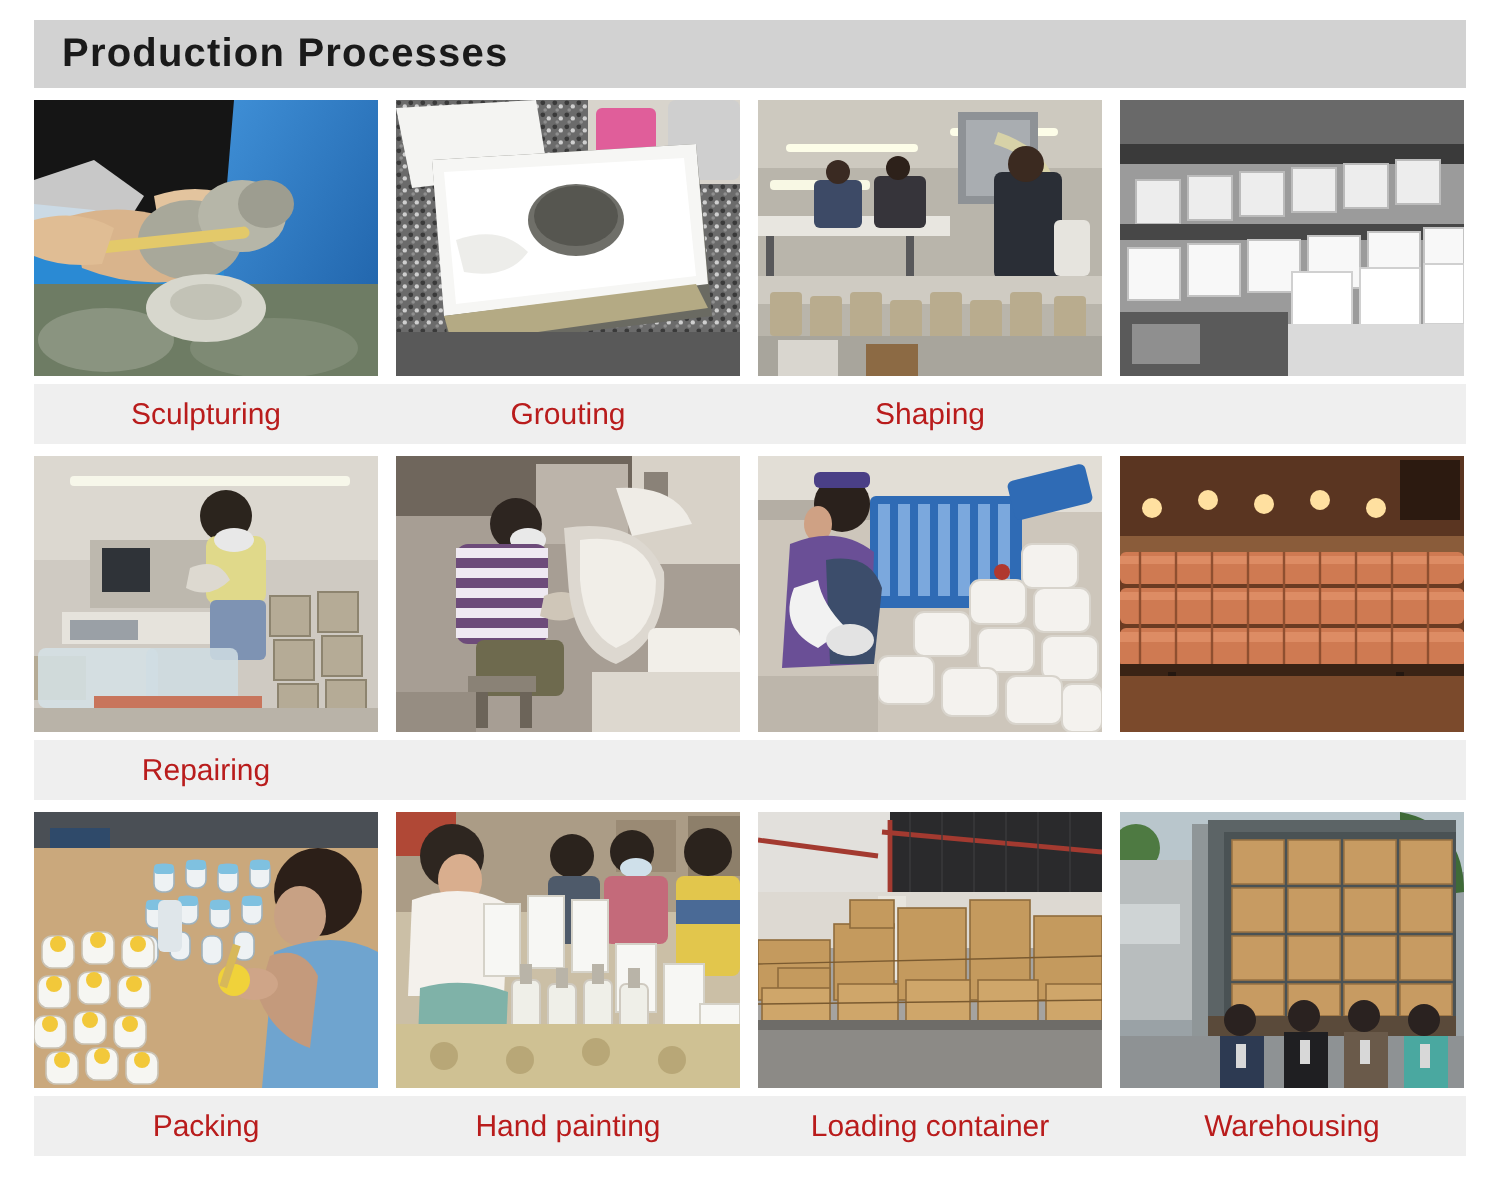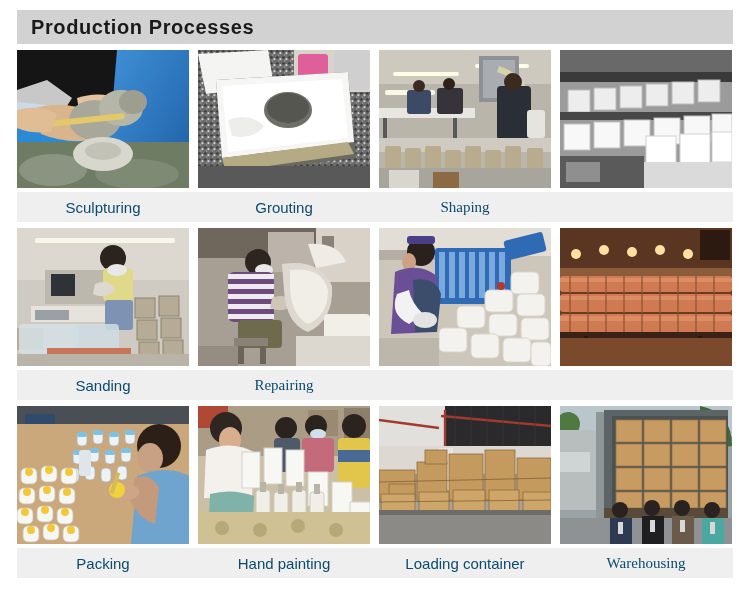--- a/index.html
+++ b/index.html
@@ -69,25 +69,25 @@
     display: flex;
     margin-bottom: 6px;
   }
   .caption-cell {
     width: 172px;
     margin-right: 9px;
     display: flex;
     align-items: center;
     justify-content: center;
     font-size: 15px;
-    color: #0c4a6e;
+    color: #b91c1c;
     white-space: nowrap;
     line-height: 1;
   }
-  .caption-cell:last-child { margin-right: 0; font-family: Liberation Serif, serif; }
+  .caption-cell:last-child { margin-right: 0; }
 
   .grayscale { filter: grayscale(1) contrast(1.05); }
 </style>
 </head>
 <body>
 
 <div id="page">
 
   <div class="header-band">
     <div class="header-title">Production Processes</div>
@@ -385,21 +385,20 @@
             <rect x="0" y="104" width="172" height="6" fill="#3a2315"></rect>
             <rect x="24" y="108" width="4" height="30" fill="#241710"></rect>
             <rect x="138" y="108" width="4" height="30" fill="#241710"></rect>
             <rect x="0" y="110" width="172" height="28" fill="#7b4a2c"></rect>
           </svg>
         </div>
       </div>
     </div>
 
     <div class="caption-band">
-      <div class="caption-cell">Sanding</div>
       <div class="caption-cell">Repairing</div>
     </div>
 
     <div class="row">
 
       <div class="cell">
         <div class="thumb">
           <svg viewBox="0 0 172 138" preserveAspectRatio="none">
             <rect width="172" height="138" fill="#c6a478"></rect>
             <rect x="0" y="0" width="172" height="22" fill="#4a4f55"></rect>

